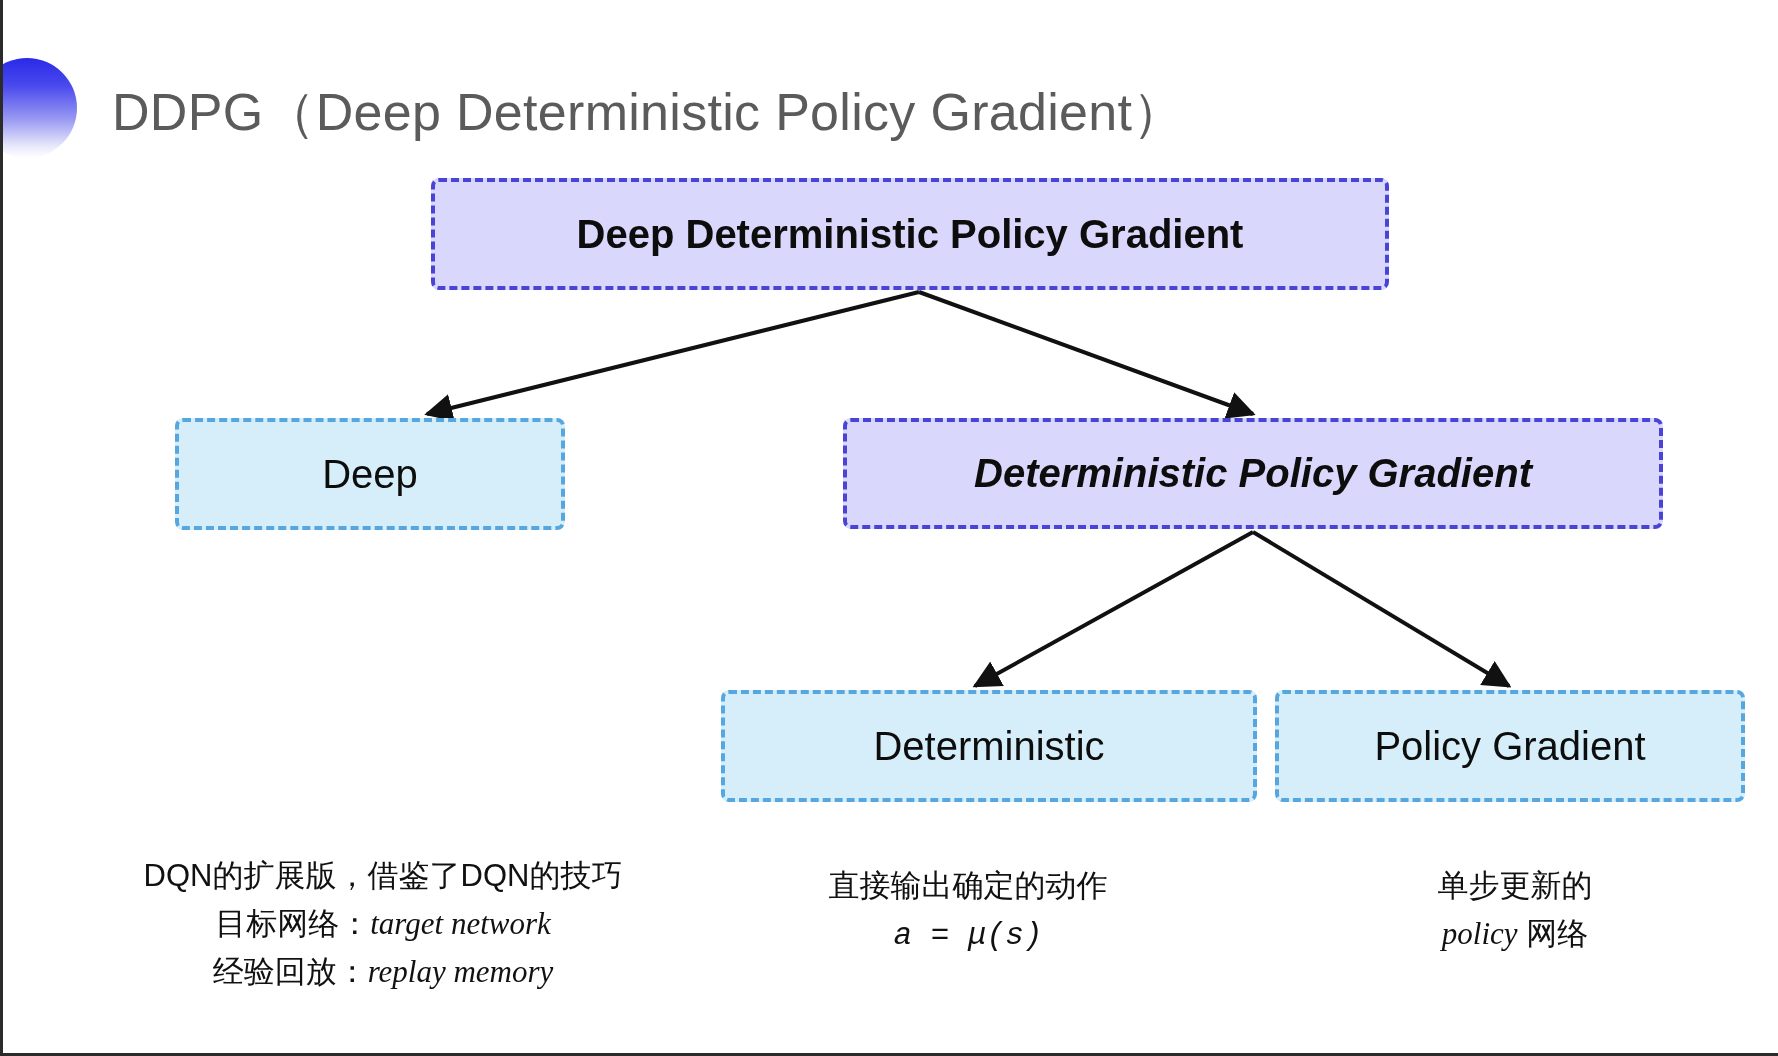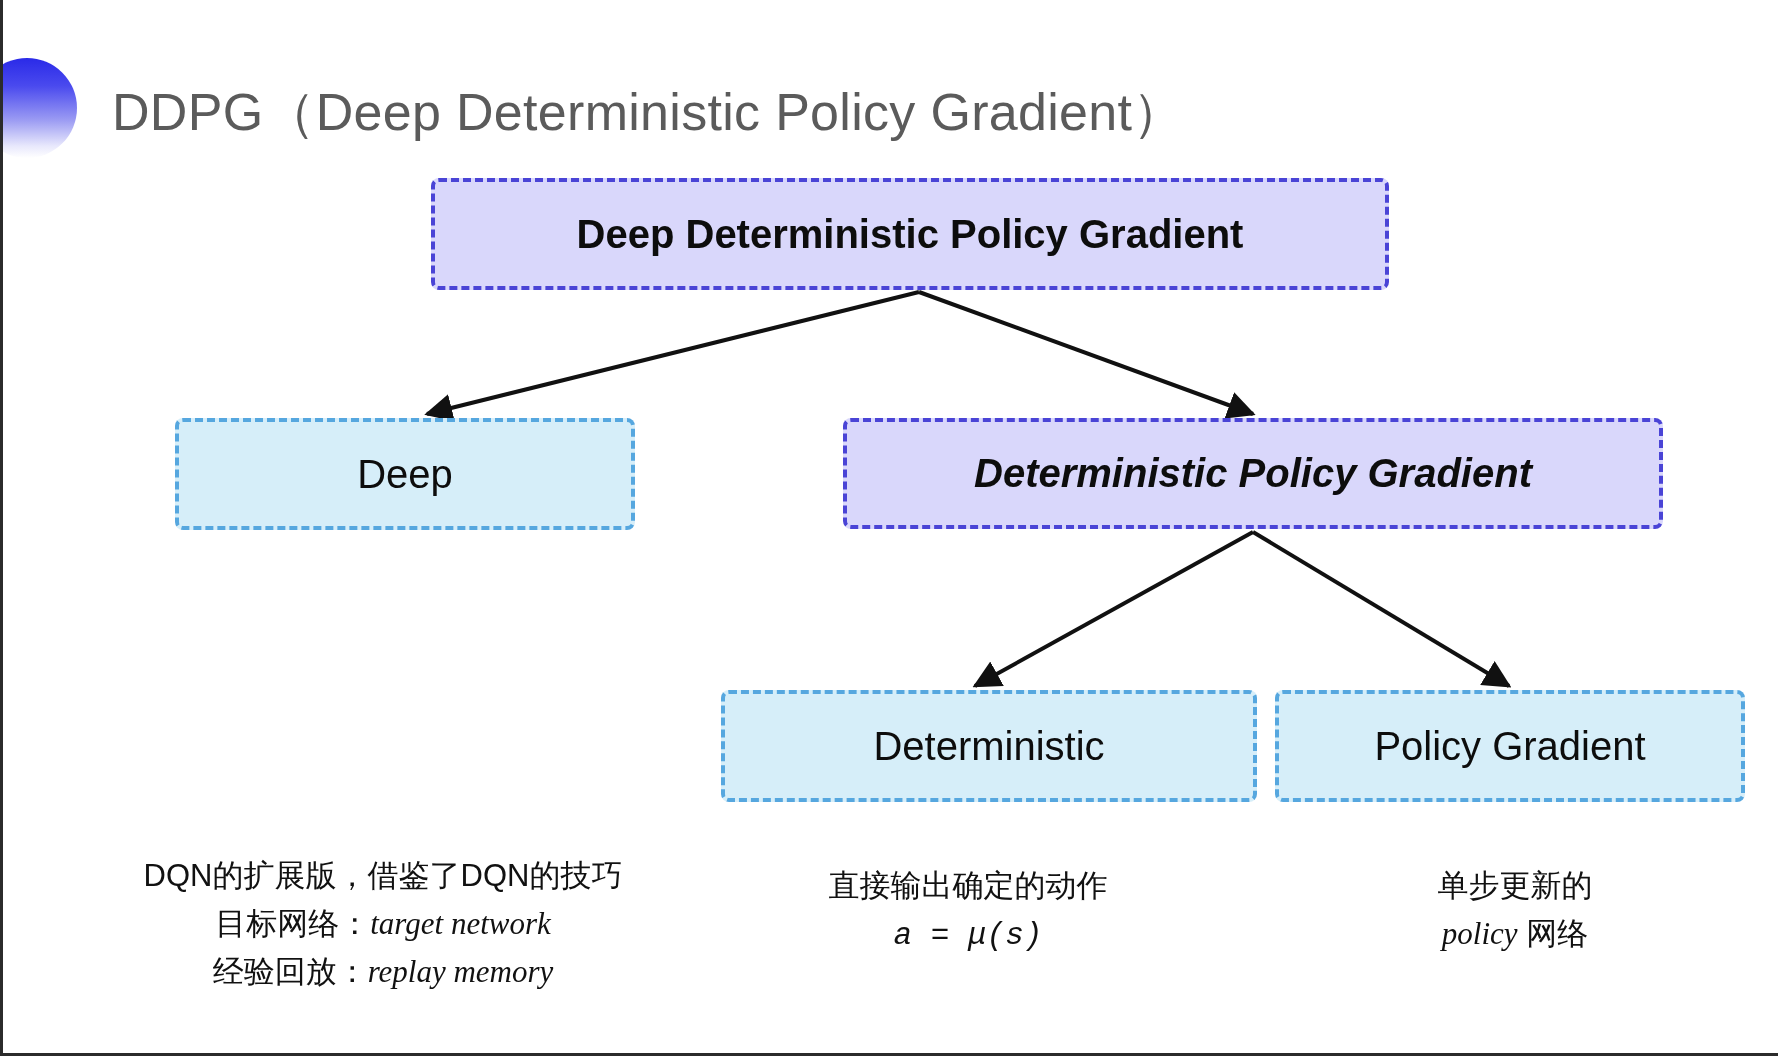--- a/index.html
+++ b/index.html
@@ -56,21 +56,21 @@
     background: #d9d7fb;
     border: 4px dashed #4a44d6;
   }
   .node.cyan {
     background: #d6eef9;
     border: 4px dashed #56a7df;
     font-weight: 500;
   }
 
   #node-root   { left: 428px; top: 178px;  width: 958px; height: 112px; font-size: 40px; }
-  #node-deep   { left: 172px; top: 418px;  width: 460px; height: 112px; font-size: 40px; }
+  #node-deep   { left: 172px; top: 418px;  width: 390px; height: 112px; font-size: 40px; }
   #node-dpg    { left: 840px; top: 418px;  width: 820px; height: 111px; font-size: 40px; font-style: italic; }
   #node-det    { left: 718px; top: 690px;  width: 536px; height: 112px; font-size: 40px; }
   #node-pg     { left: 1272px; top: 690px; width: 470px; height: 112px; font-size: 40px; }
 
   
   #arrows {
     position: absolute;
     left: 0; top: 0;
     width: 1778px;
     height: 1056px;

